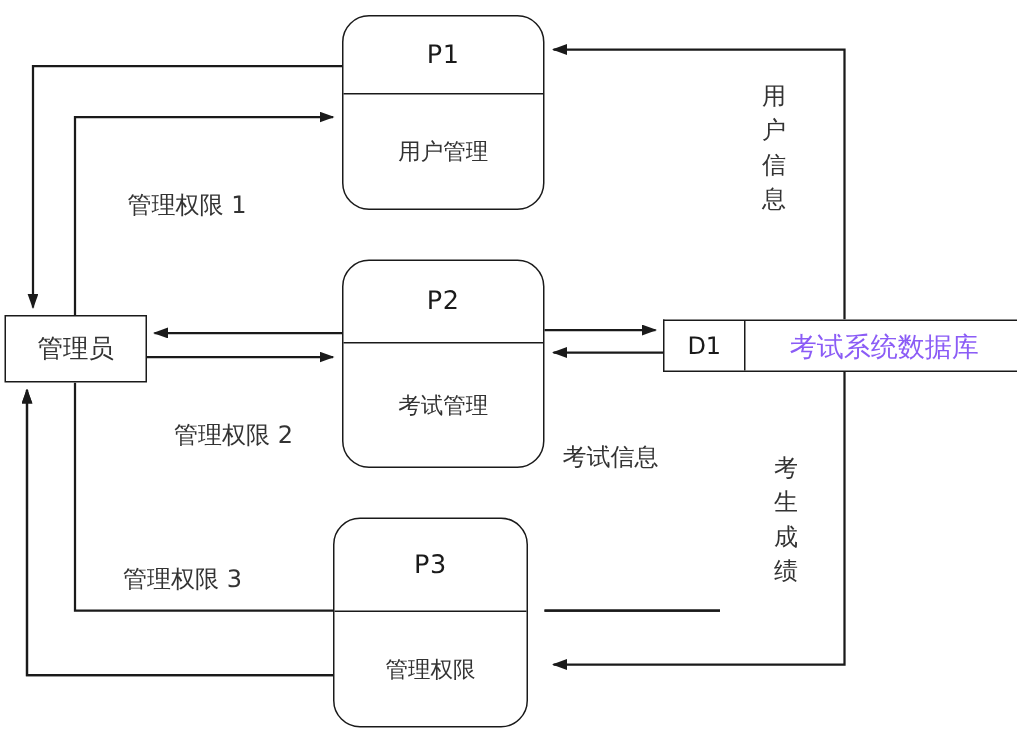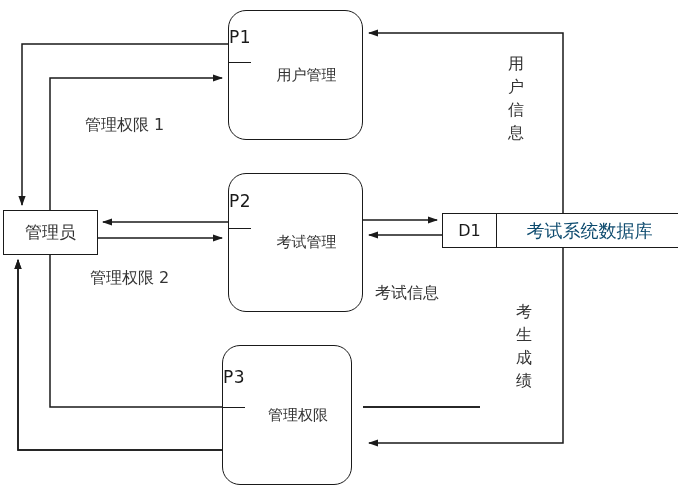--- a/index.html
+++ b/index.html
@@ -24,21 +24,21 @@
     height: 499px;
   }
   
   .process {
     position: absolute;
     box-sizing: border-box;
     border: 1.6px solid #1a1a1a;
     border-radius: 18px;
     background: #ffffff;
     display: flex;
-    flex-direction: row;
+    flex-direction: column;
   }
   .process .pid {
     flex: 0 0 auto;
     box-sizing: border-box;
     border-bottom: 1.6px solid #1a1a1a;
     display: flex;
     align-items: center;
     justify-content: center;
     font-size: 17px;
     color: #1a1a1a;
@@ -85,30 +85,31 @@
     justify-content: center;
     font-size: 16px;
     color: #1a1a1a;
   }
   .store .sname {
     flex: 1 1 auto;
     display: flex;
     align-items: center;
     justify-content: center;
     font-size: 18px;
-    color: #0c4a6e;
+    color: #8b5cf6;
     padding-right: 6px;
     text-align: right;
   }
   
   .flab {
     position: absolute;
     font-size: 16px;
     color: #333333;
     white-space: nowrap;
+    margin-top: 12px;
   }
   .flab-v {
     position: absolute;
     font-size: 16px;
     color: #333333;
     width: 22px;
     line-height: 23px;
     text-align: center;
   }
   .flab-v span { display: block; }
@@ -171,22 +172,23 @@
     <div class="pname">管理权限</div>
   </div>
 
   <div class="store" style="left:442px; top:213px; width:236px; height:35px;">
     <div class="sid">D1</div>
     <div class="sname">考试系统数据库</div>
   </div>
 
   <div class="flab" style="left:85px; top:115px;">管理权限 1</div>
 
-  <div class="flab" style="left:90px; top:268px;">管理权限 2</div>
-
+  <div class="flab" style="left:116px; top:268px;">管理权限 2</div>
+
+  <div class="flab" style="left:82px; top:364px;">管理权限 3</div>
 
   <div class="flab" style="left:375px; top:283px;">考试信息</div>
 
   <div class="flab-v" style="left:505px; top:52px;">
     <span>用</span>
     <span>户</span>
     <span>信</span>
     <span>息</span>
   </div>
 

